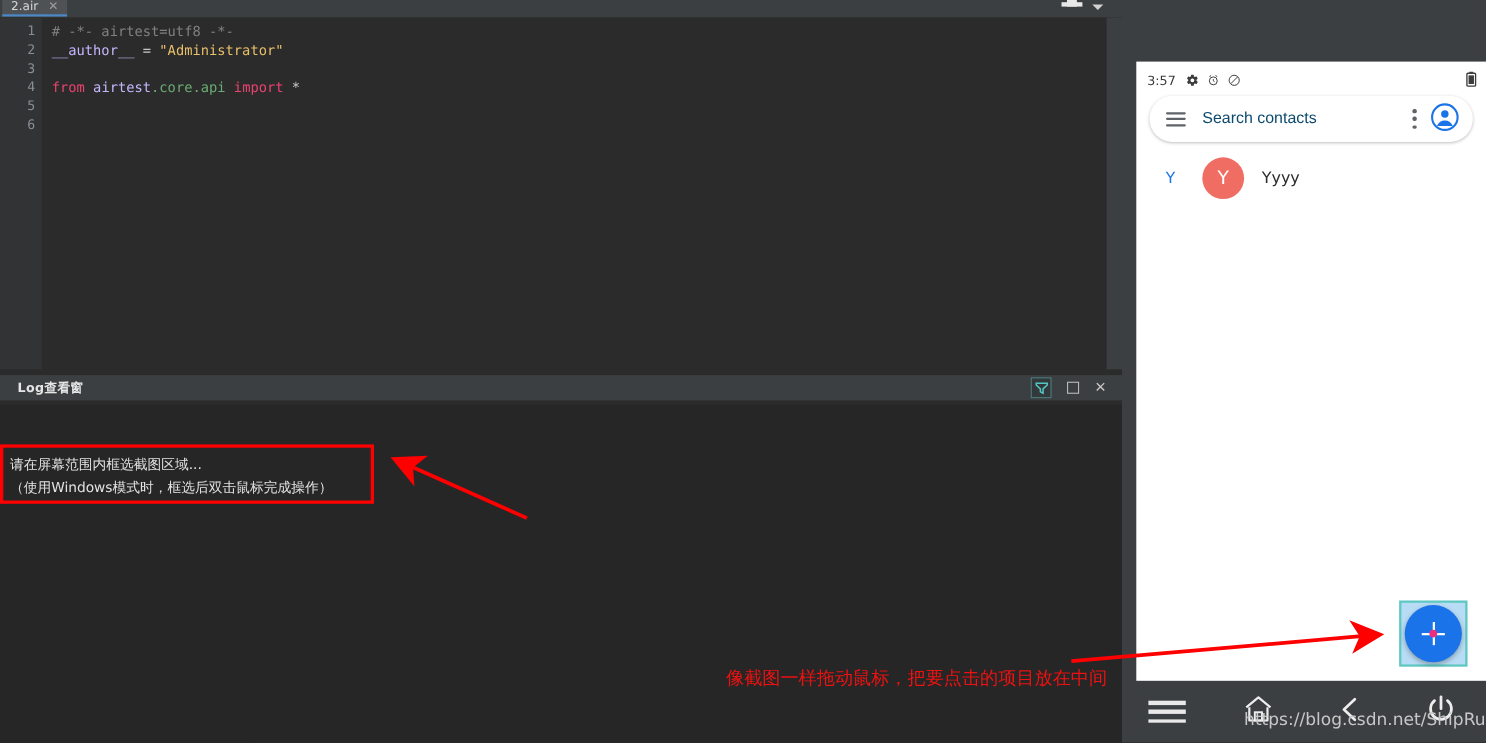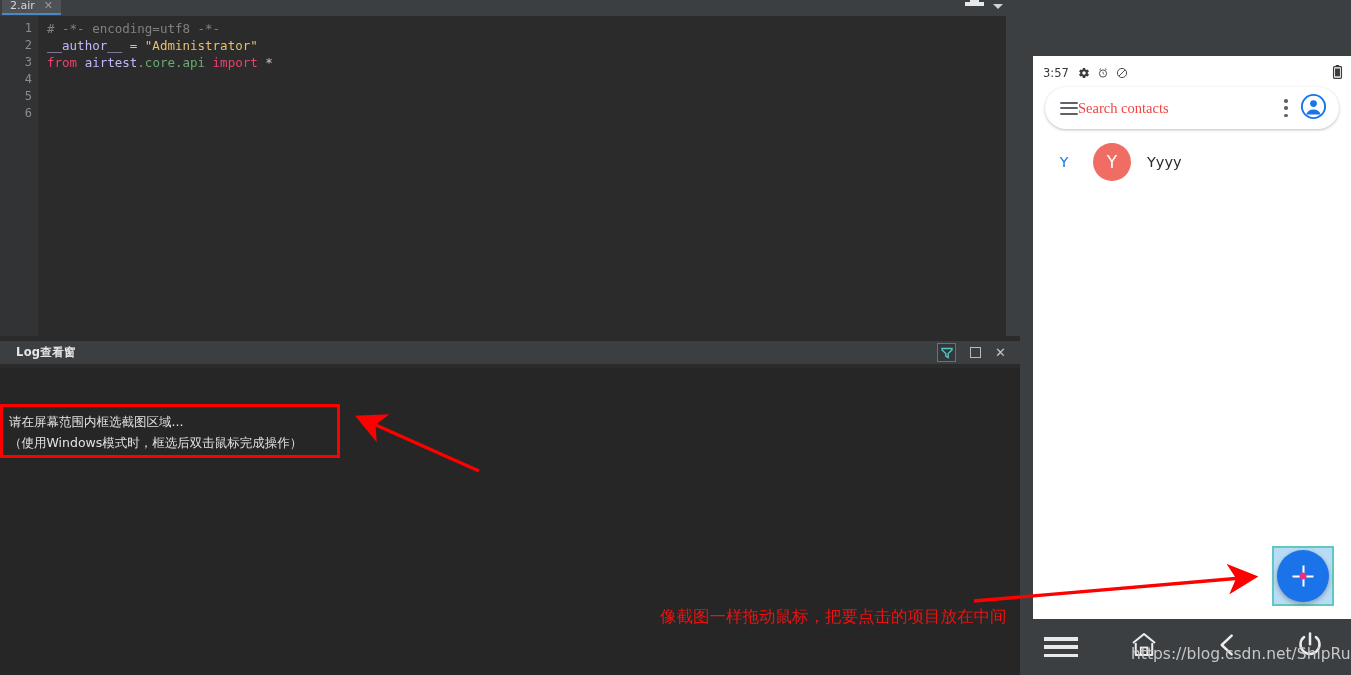--- a/index.html
+++ b/index.html
@@ -300,25 +300,25 @@
     padding: 0 12px 0 15px;
     box-sizing: border-box;
   }
   .hamburger-3 {
     width: 18px; height: 13px;
     display: flex; flex-direction: column;
     justify-content: space-between;
   }
   .hamburger-3 i { display:block; height: 2px; background: #5f6368; border-radius:1px; }
   #search-placeholder {
-    margin-left: 0;
-    color: #ef4444;
+    margin-left: 15px;
+    color: #0c4a6e;
     font-size: 14.5px;
     flex: 1;
-    font-family: Liberation Serif, serif;
+    font-family: Liberation Sans, sans-serif;
   }
   .kebab {
     width: 4px; height: 18px;
     display: flex; flex-direction: column; justify-content: space-between;
     align-items: center;
     margin-right: 12px;
   }
   .kebab i { width: 3.5px; height: 3.5px; border-radius: 50%; background: #5f6368; display:block; }
 
   #contact-row {
@@ -443,27 +443,27 @@
     <div id="gutter">
       <div class="gutter-num" style="top:4px">1</div>
       <div class="gutter-num" style="top:21px">2</div>
       <div class="gutter-num" style="top:38px">3</div>
       <div class="gutter-num" style="top:55px">4</div>
       <div class="gutter-num" style="top:72px">5</div>
       <div class="gutter-num" style="top:89px">6</div>
     </div>
 
     <div id="code-lines">
-      <div class="code-line" style="top:4px"><span class="tok-comment"># -*- encoding=utf8 -*-</span></div>
+      <div class="code-line" style="top:4px"><span class="tok-comment"># -*- airtest=utf8 -*-</span></div>
 
       <div class="code-line" style="top:21px"><span class="tok-ident">__author__</span><span class="tok-plain"> = </span><span class="tok-str">"Administrator"</span></div>
 
       <div class="code-line" style="top:38px"></div>
 
-      <div class="code-line" style="top:38px"><span class="tok-kw2">from</span><span class="tok-ident"> airtest</span><span class="tok-attr">.core.api</span><span class="tok-kw2"> import</span><span class="tok-plain"> *</span></div>
+      <div class="code-line" style="top:55px"><span class="tok-kw2">from</span><span class="tok-ident"> airtest</span><span class="tok-attr">.core.api</span><span class="tok-kw2"> import</span><span class="tok-plain"> *</span></div>
 
       <div class="code-line" style="top:72px"></div>
 
     </div>
 
     <div id="editor-scrollbar"></div>
   </div>
 
   <div id="log-panel">
     <div id="log-header">

